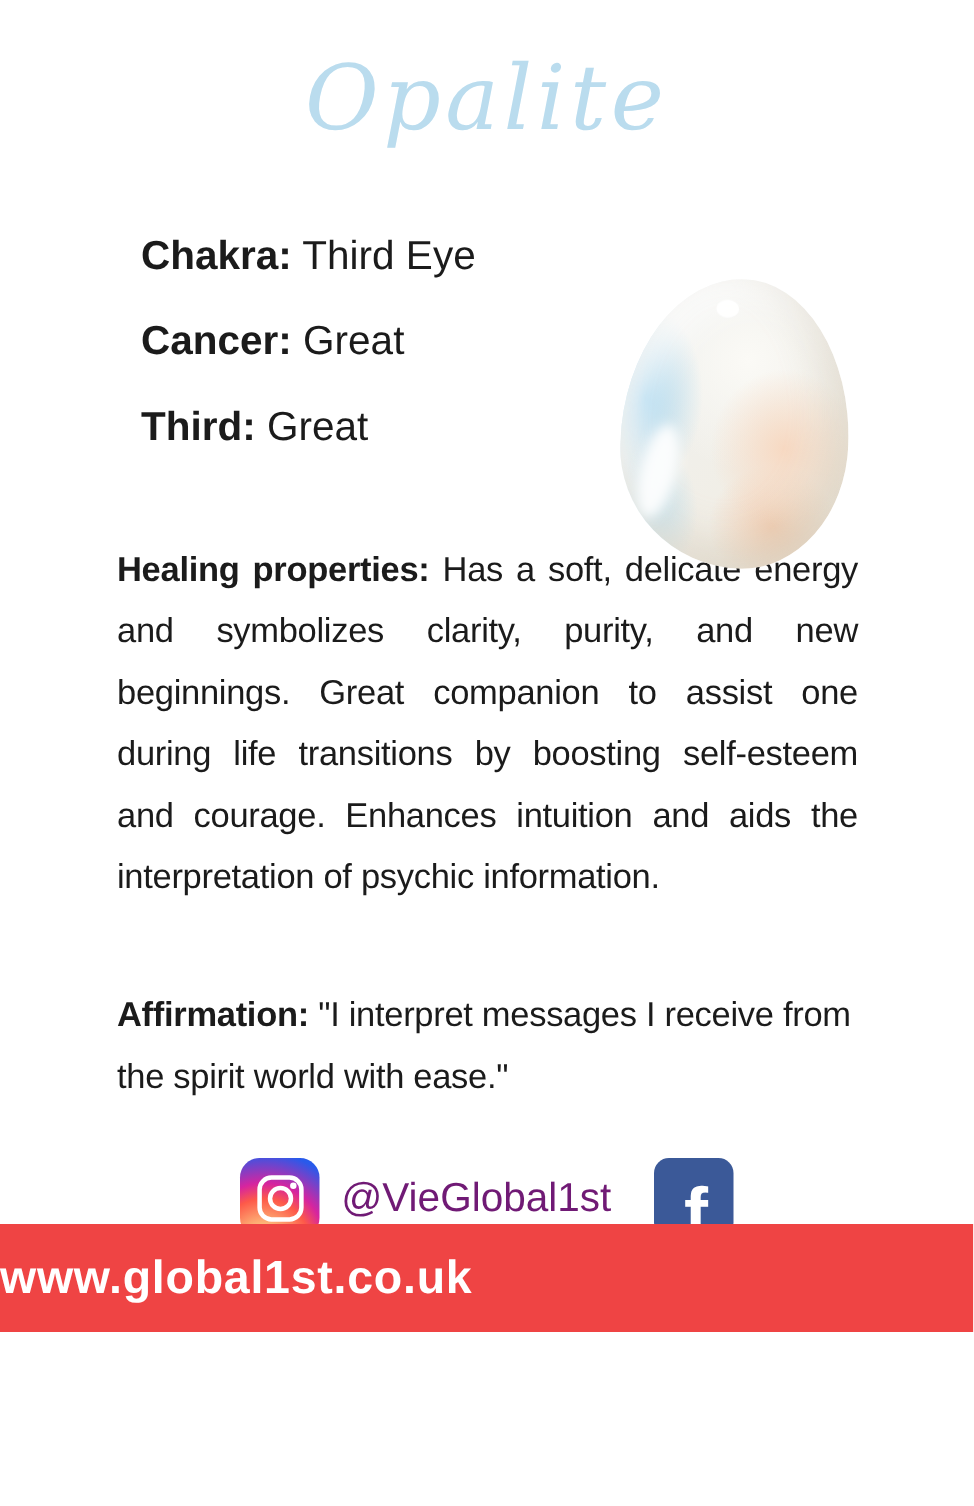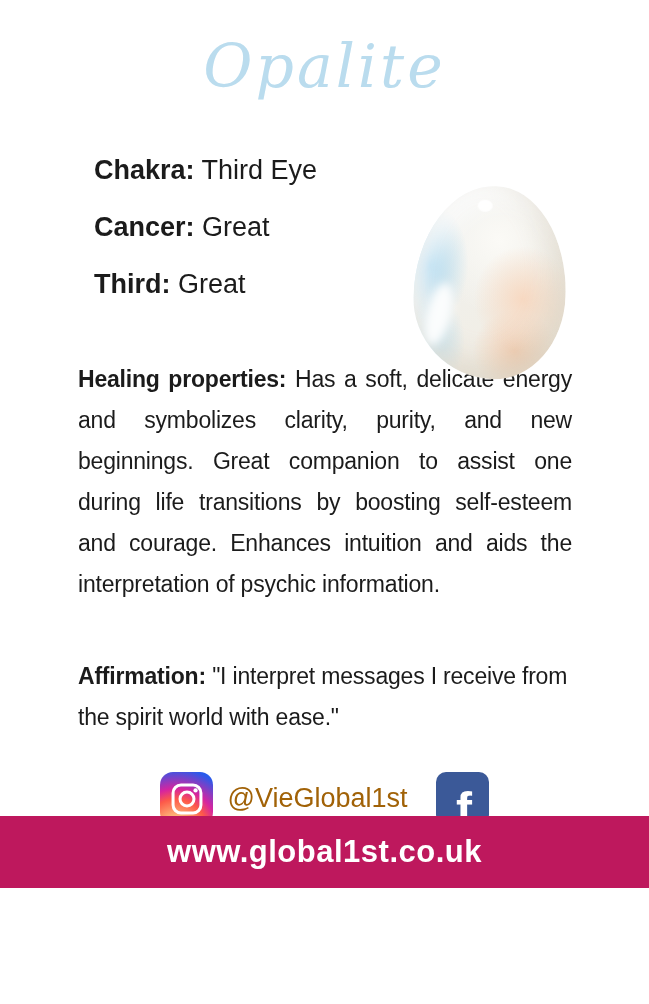--- a/index.html
+++ b/index.html
@@ -88,21 +88,21 @@
 
   
   .social {
     margin-top: 34px;
     display: flex;
     justify-content: center;
     align-items: center;
     gap: 28px;
   }
   .social-item { display: flex; align-items: center; gap: 14px; }
-  .handle { font-size: 27px; color: #a16207; }
+  .handle { font-size: 27px; color: #701a75; }
 
   .ig {
     width: 53px; height: 53px;
     border-radius: 13px;
     background: radial-gradient(circle at 30% 110%,
       #fdf497 0%, #fdf497 5%, #fd5949 45%, #d6249f 60%, #285aeb 90%);
     display: flex; align-items: center; justify-content: center;
   }
   .ig svg { width: 38px; height: 38px; display: block; }
 
@@ -123,24 +123,23 @@
     font-weight: 700;
     font-size: 48px;
     line-height: 1;
   }
 
   
   .footer {
     position: absolute;
     left: 0; right: 0; bottom: 0;
     height: 72px;
-    background: #be185d;
+    background: #ef4444;
     display: flex;
     align-items: center;
-    justify-content: center;
     color: #ffffff;
     font-size: 31px;
     font-weight: 700;
     letter-spacing: 0.5px;
   }
 </style>
 </head>
 <body>
 
 <div class="card">

